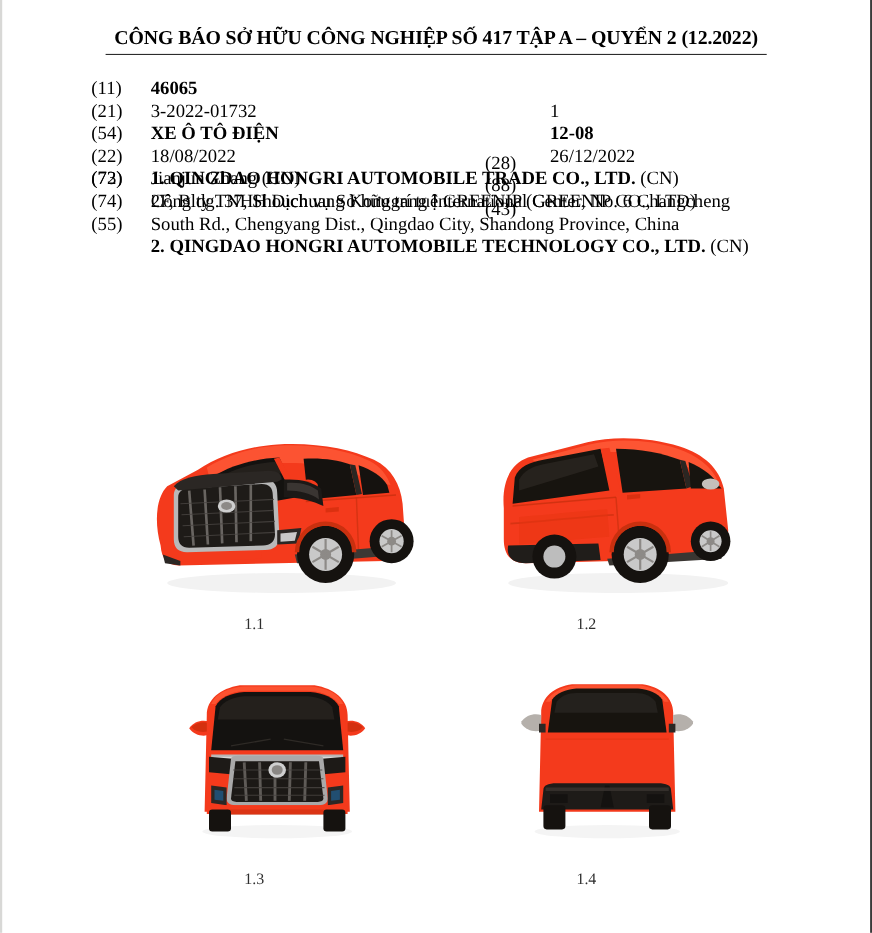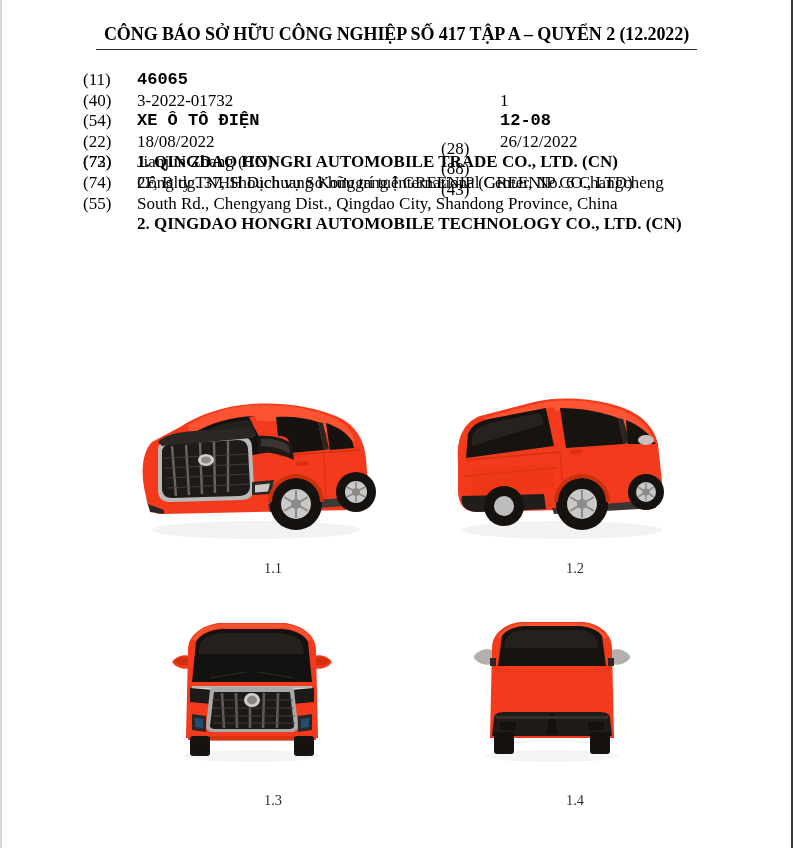--- a/index.html
+++ b/index.html
@@ -73,57 +73,57 @@
     margin-top: 48px;
   }
   .val {
     position: absolute;
     left: 137px;
     top: 0;
   }
   .val.right-col {
     left: 500px;
   }
-  .bold { font-weight: bold; font-family: Liberation Mono, monospace; }
+  .bold { font-weight: bold; }
 
   
   .applicants {
     position: absolute;
     left: 137px;
     top: 0;
     width: 600px;
     white-space: normal;
   }
   .applicant-name {
     white-space: nowrap;
     font-weight: bold;
   }
   .applicant-name .cc {
-    font-weight: bold;
+    font-weight: normal;
     text-align: right;
   }
   .applicant-addr {
     white-space: normal;
     width: 560px;
   }
 
   
   .figures {
     position: absolute;
     left: 0;
     top: 370px;
     width: 793px;
   }
   .fig {
     position: absolute;
   }
   .fig-caption {
     position: absolute;
     width: 60px;
-    text-align: right;
+    text-align: left;
     font-size: 14.5px;
     color: #2e2e2e;
   }
 
   svg { display: block; }
 </style>
 </head>
 <body>
 
 <div class="page-edge-left"></div>
@@ -134,21 +134,21 @@
 </div>
 
 <div class="biblio">
 
   <div class="bib-row">
     <span class="code">(11)</span>
     <span class="val bold">46065</span>
   </div>
 
   <div class="bib-row">
-    <span class="code">(40)</span>
+    <span class="code">(21)</span>
     <span class="val">3-2022-01732</span>
     <span class="code right-col">(28)</span>
     <span class="val right-col">1</span>
   </div>
 
   <div class="bib-row">
     <span class="code">(54)</span>
     <span class="val bold">XE Ô TÔ ĐIỆN</span>
     <span class="code right-col">(88)</span>
     <span class="val right-col bold">12-08</span>

